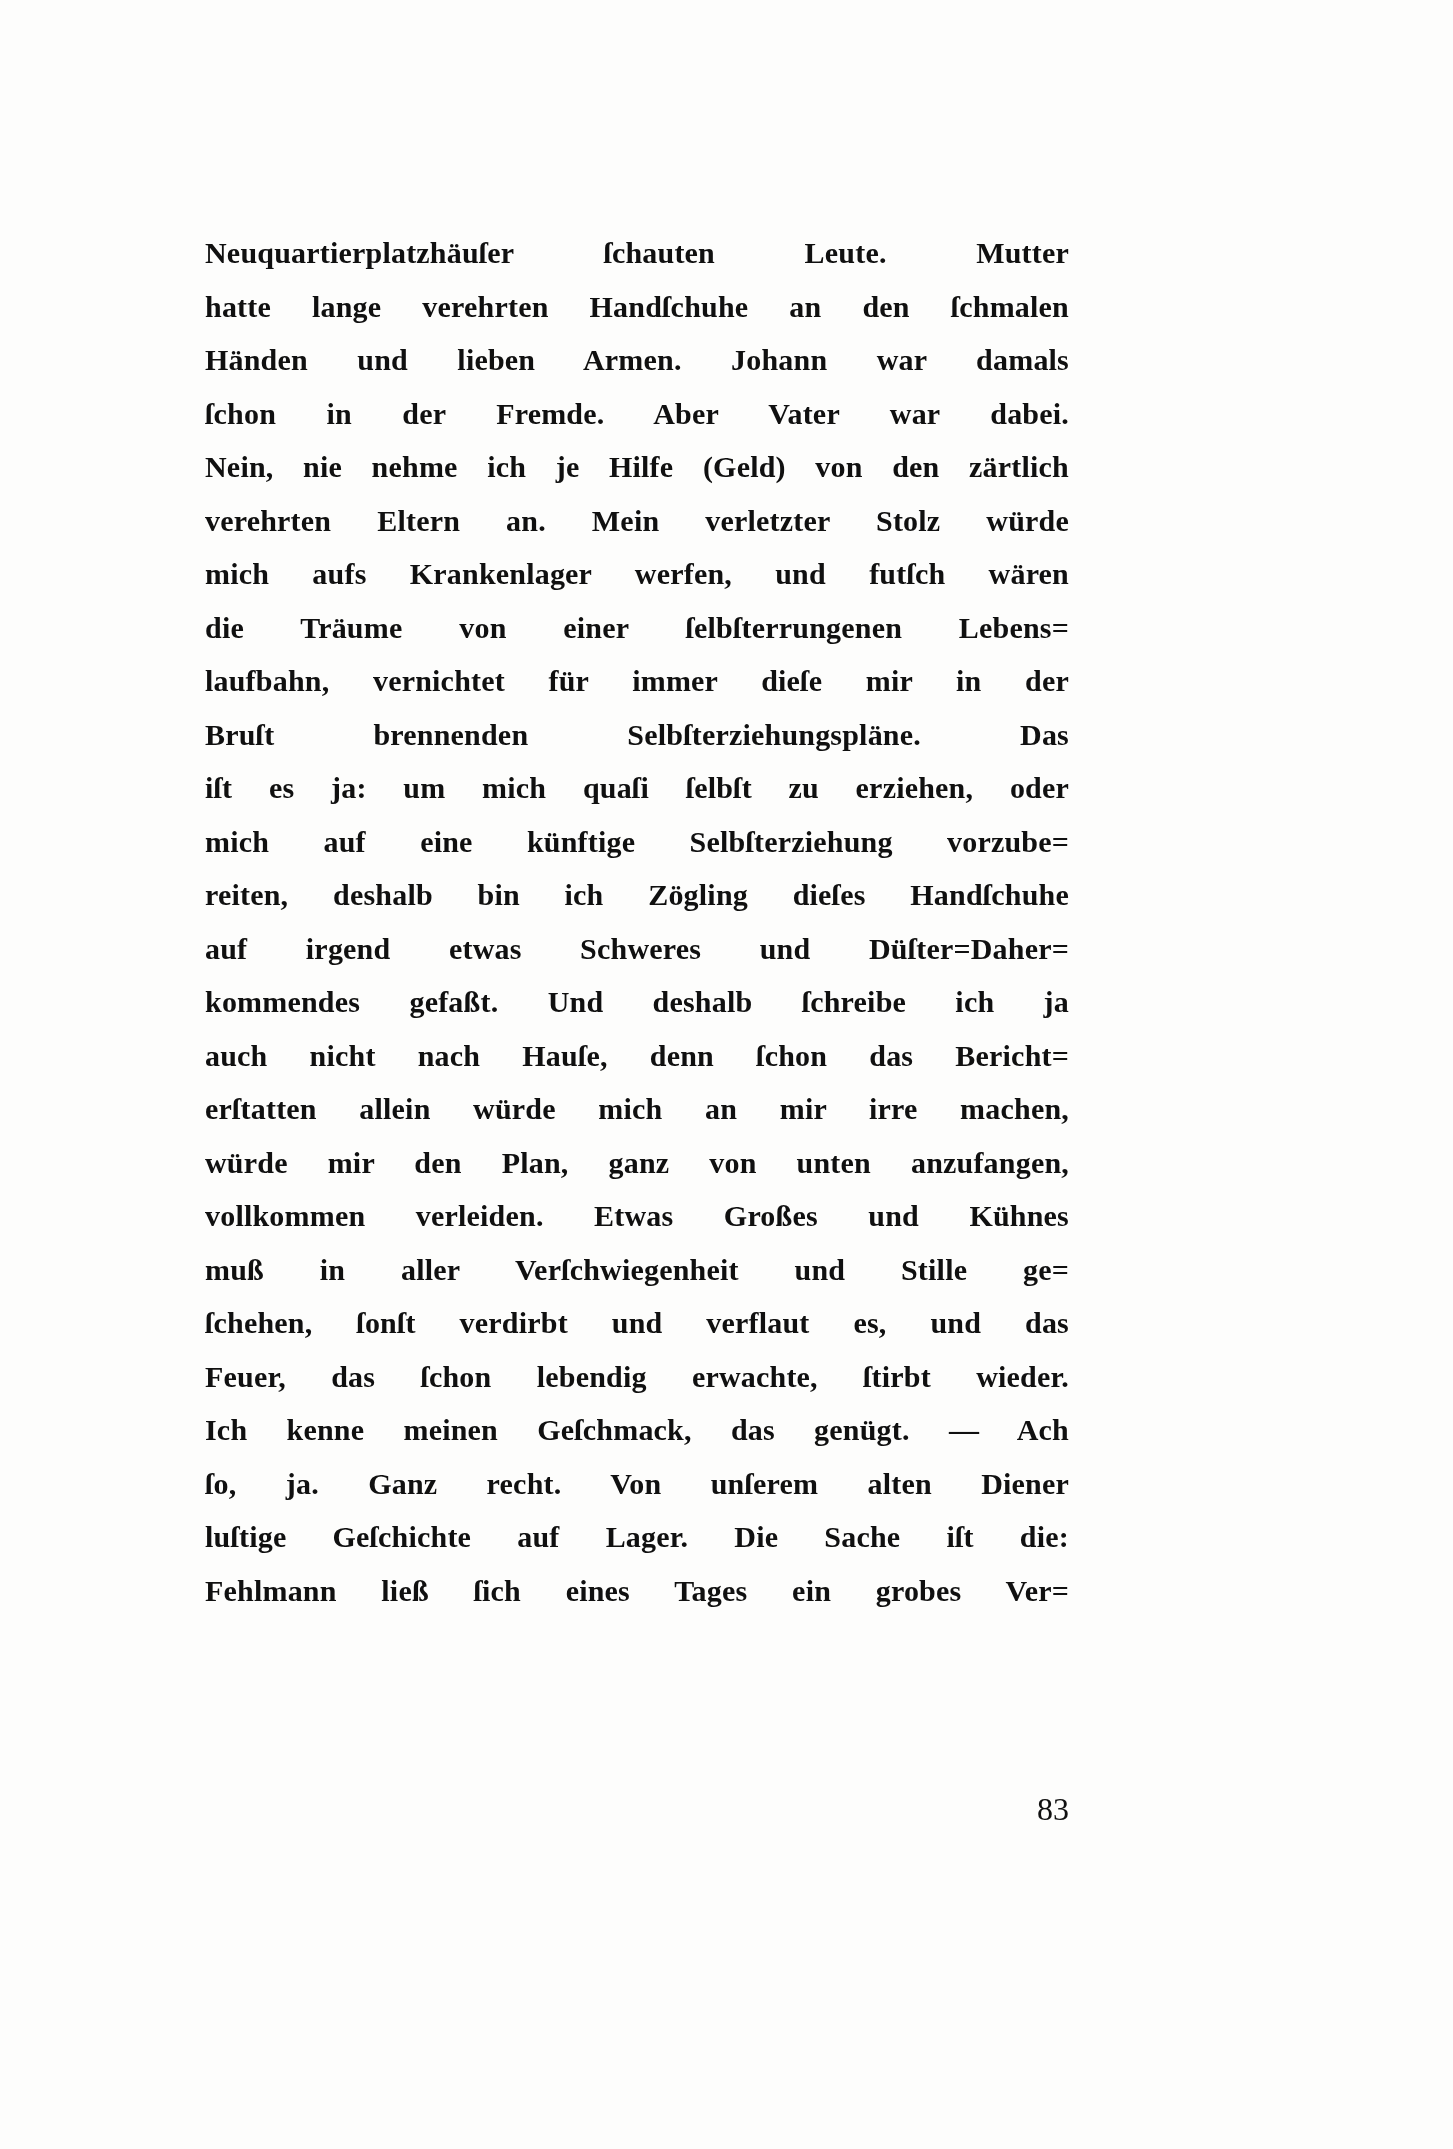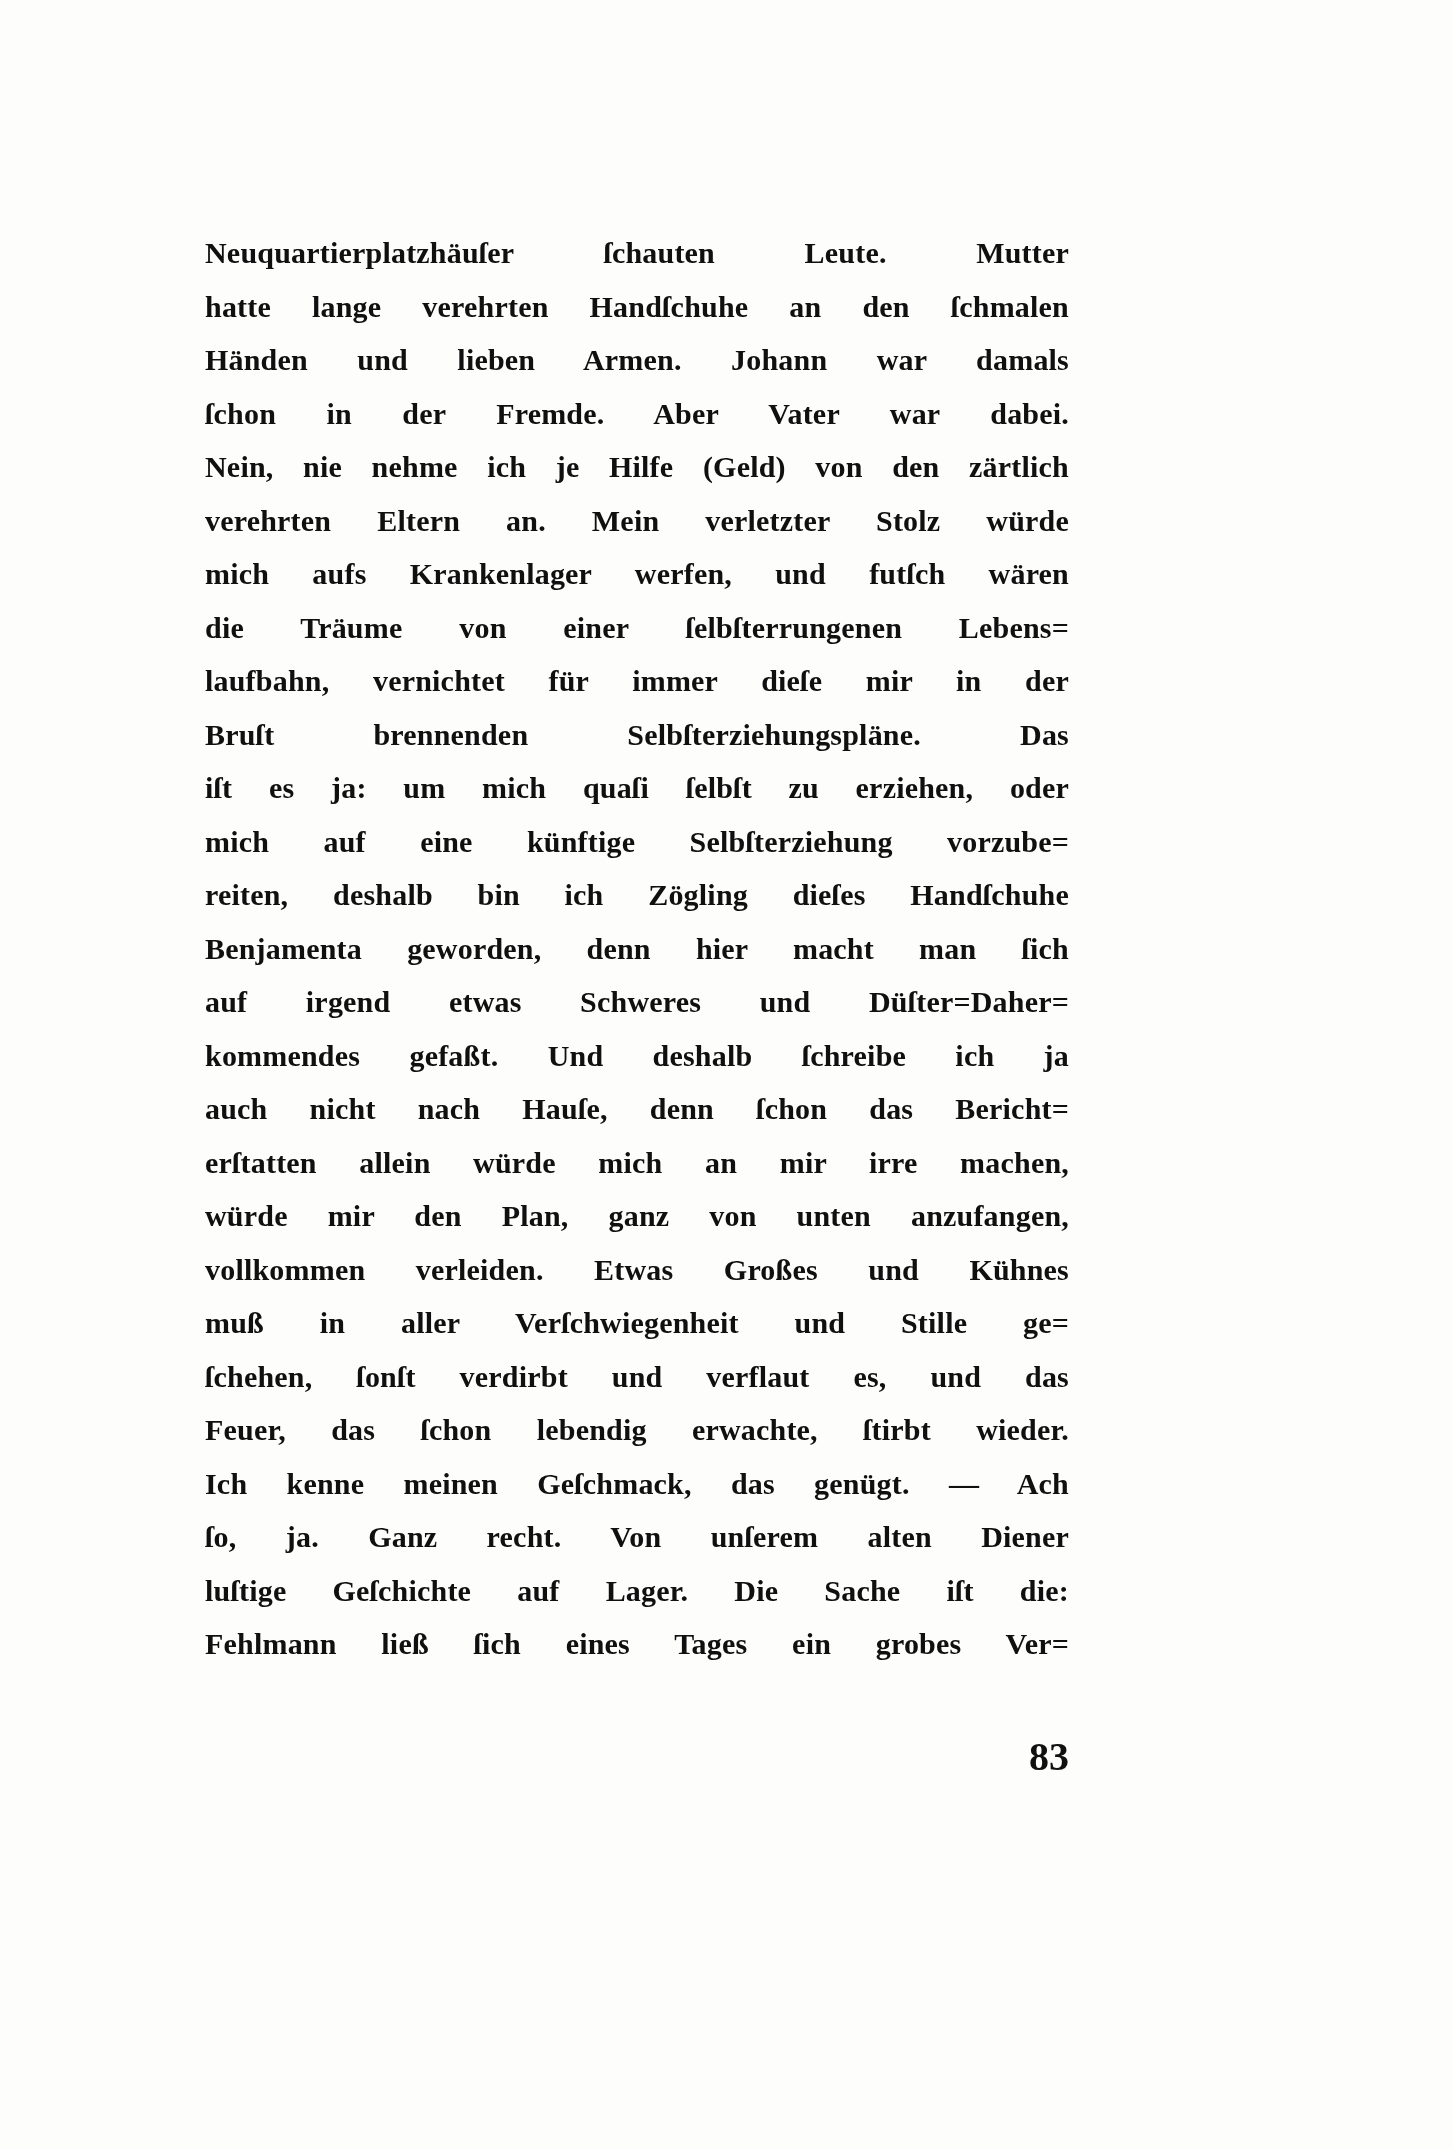--- a/index.html
+++ b/index.html
@@ -32,25 +32,25 @@
     font-weight: bold;
     text-align: justify;
     text-align-last: justify;
     text-justify: inter-word;
     white-space: normal;
     letter-spacing: 0.2px;
   }
   .page-number {
     position: absolute;
     left: 197px;
-    top: 1737px;
+    top: 1793px;
     width: 864px;
     text-align: right;
-    font-size: 40px;
-    font-weight: bold;
+    font-size: 32px;
+    font-weight: normal;
     line-height: 1;
   }
 </style>
 </head>
 <body>
 
 <div class="book-page">
   <div class="text-block">
     <div class="line">Neuquartierplatzhäuſer ſchauten Leute. Mutter</div>
     <div class="line">hatte lange verehrten Handſchuhe an den ſchmalen</div>
@@ -58,21 +58,20 @@
     <div class="line">ſchon in der Fremde. Aber Vater war dabei.</div>
     <div class="line">Nein, nie nehme ich je Hilfe (Geld) von den zärtlich</div>
     <div class="line">verehrten Eltern an. Mein verletzter Stolz würde</div>
     <div class="line">mich aufs Krankenlager werfen, und futſch wären</div>
     <div class="line">die Träume von einer ſelbſterrungenen Lebens=</div>
     <div class="line">laufbahn, vernichtet für immer dieſe mir in der</div>
     <div class="line">Bruſt brennenden Selbſterziehungspläne. Das</div>
     <div class="line">iſt es ja: um mich quaſi ſelbſt zu erziehen, oder</div>
     <div class="line">mich auf eine künftige Selbſterziehung vorzube=</div>
     <div class="line">reiten, deshalb bin ich Zögling dieſes Handſchuhe</div>
-    <div class="line">Benjamenta geworden, denn hier macht man ſich</div>
     <div class="line">auf irgend etwas Schweres und Düſter=Daher=</div>
     <div class="line">kommendes gefaßt. Und deshalb ſchreibe ich ja</div>
     <div class="line">auch nicht nach Hauſe, denn ſchon das Bericht=</div>
     <div class="line">erſtatten allein würde mich an mir irre machen,</div>
     <div class="line">würde mir den Plan, ganz von unten anzufangen,</div>
     <div class="line">vollkommen verleiden. Etwas Großes und Kühnes</div>
     <div class="line">muß in aller Verſchwiegenheit und Stille ge=</div>
     <div class="line">ſchehen, ſonſt verdirbt und verflaut es, und das</div>
     <div class="line">Feuer, das ſchon lebendig erwachte, ſtirbt wieder.</div>
     <div class="line">Ich kenne meinen Geſchmack, das genügt. — Ach</div>

